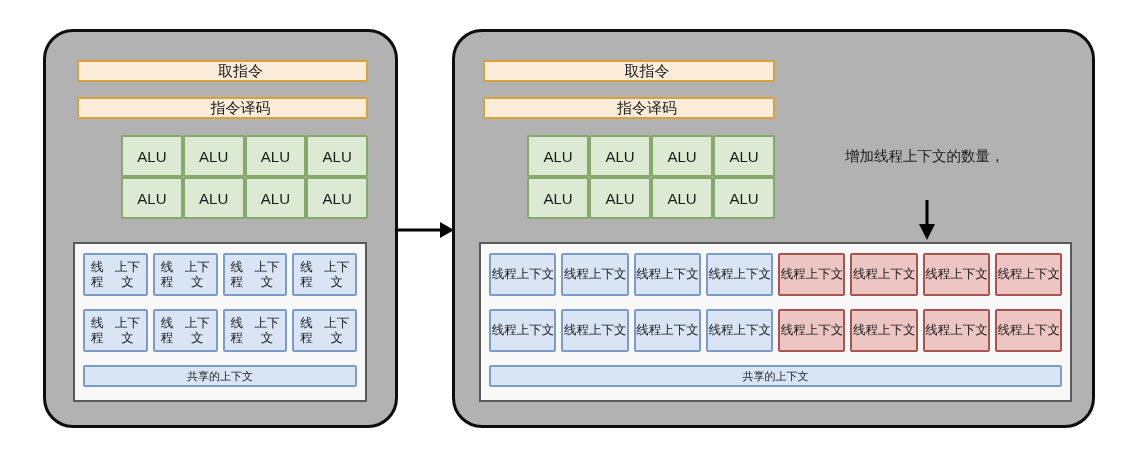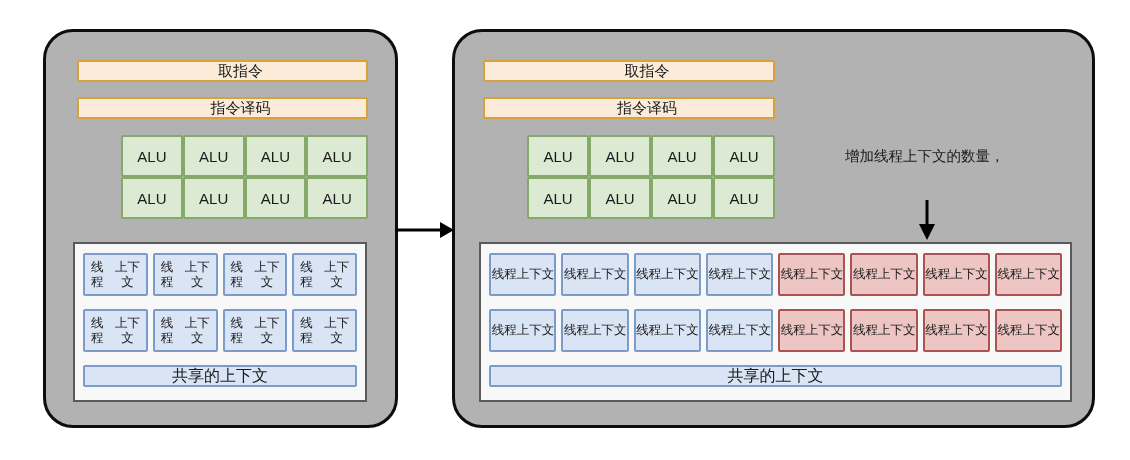--- a/index.html
+++ b/index.html
@@ -60,21 +60,21 @@
     border:2px solid var(--thread-border,#7d9bc8);
   }
   .ctx-new{
     background:var(--thread-new-fill,#edc6c4);
     border-color:var(--thread-new-border,#a75452);
   }
   .shared{
     height:22px;box-sizing:border-box;border-radius:2px;
     background:var(--thread-fill,#d9e4f5);
     border:2px solid var(--thread-border,#7d9bc8);
-    display:flex;align-items:center;justify-content:center;font-size:16px;
+    display:flex;align-items:center;justify-content:center;font-size:11px;
   }
 
   .annotation{
     position:absolute;left:390px;top:115px;
     font-size:14.5px;line-height:19px;white-space:nowrap;
   }
   .arrow{position:absolute;}
   .arrow line{stroke:var(--arrow,#000);stroke-width:3;}
   .arrow polygon{fill:var(--arrow,#000);}
   .arrow-main{left:394px;top:215px;}

